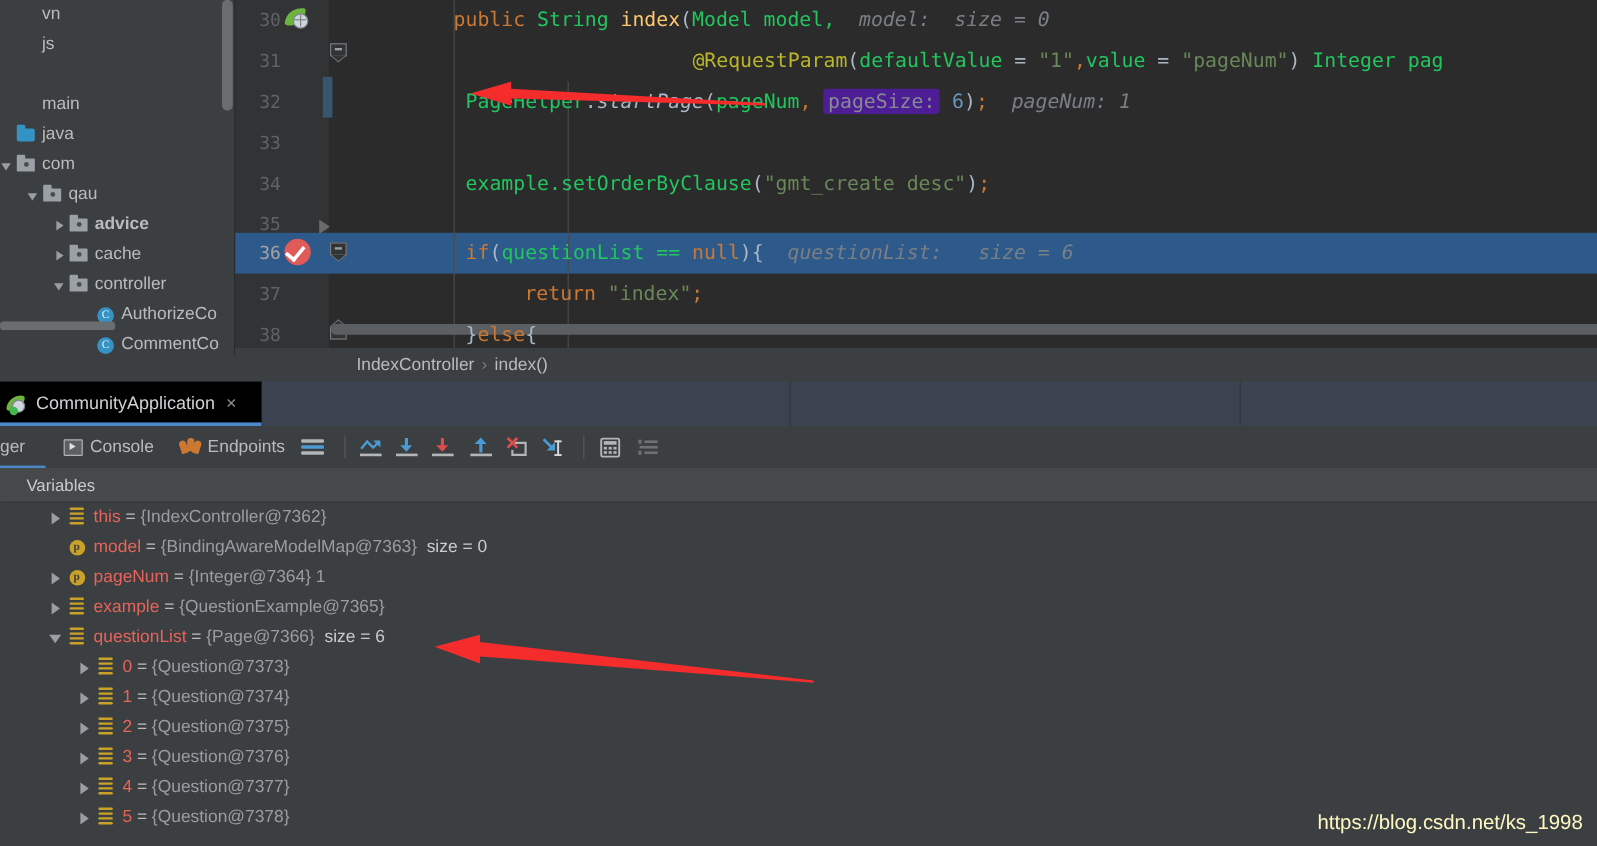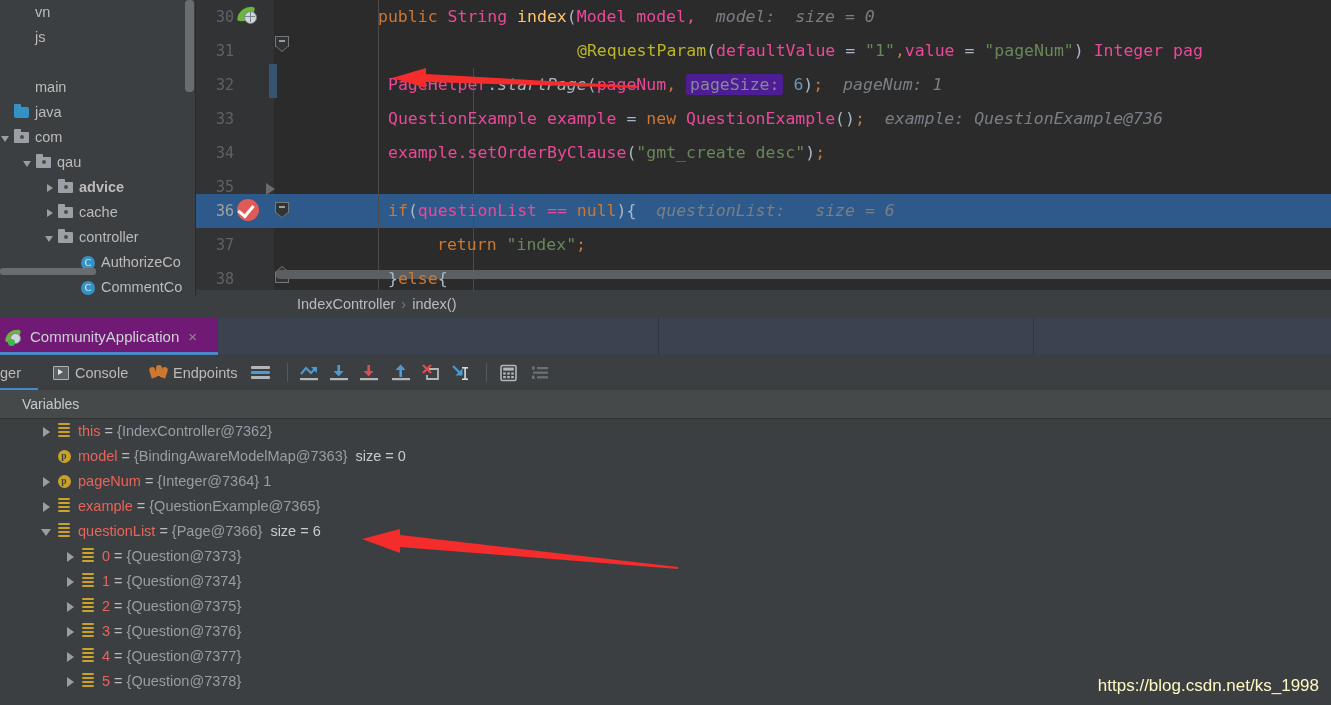--- a/index.html
+++ b/index.html
@@ -42,21 +42,21 @@
   
   #editor{position:absolute;left:196px;top:0;width:1135px;height:290px;background:#2b2b2b;overflow:hidden;}
   #gutter{position:absolute;left:0;top:0;width:78px;height:290px;background:#313335;}
   .lnum{position:absolute;left:0;width:34px;text-align:right;font-family:"DejaVu Sans Mono",monospace;
         font-size:15px;color:#606366;height:34px;line-height:34px;}
   .lnum.cur{color:#a4a3a3;}
   #codearea{position:absolute;left:96px;top:0;right:0;height:290px;}
   .cline{position:absolute;left:0;height:34px;line-height:34px;white-space:pre;
          font-family:"DejaVu Sans Mono",monospace;font-size:16.5px;color:#a9b7c6;}
   .kw{color:#cc7832;}
-  .ty{color:#ec4899;}
+  .ty{color:#22c55e;}
   .mth{color:#ffc66d;}
   .mthi{color:#a9b7c6;font-style:italic;}
   .str{color:#6a8759;}
   .num{color:#6897bb;}
   .ann{color:#bbb529;}
   .fld{color:#9876aa;}
   .hint{color:#7a7f85;font-style:italic;}
   .hintbox{color:#868a91;background:#4c1d95;border-radius:3px;padding:1px 4px;}
   .punc{color:#a9b7c6;}
   .semi{color:#cc7832;}
@@ -95,21 +95,21 @@
   #ed-hscroll{position:absolute;left:80px;top:270px;width:1089px;height:9px;background:#5c5f61;border-radius:4px;}
 
   
   #breadcrumb-bar{position:absolute;left:196px;top:290px;width:1135px;height:28px;background:#3c3f41;}
   #breadcrumb{position:absolute;left:101px;top:0;height:28px;line-height:28px;font-size:14.5px;color:#bbbbbb;white-space:nowrap;}
   #breadcrumb .sep{color:#787b7e;padding:0 6px;}
 
   
   #runtabbar{position:absolute;left:0;top:318px;width:1331px;height:37px;background:#3c4350;}
   #runtab{position:absolute;left:0;top:0;height:37px;display:flex;align-items:center;padding:0 10px 0 6px;
-          box-sizing:border-box;background:#701a75;}
+          box-sizing:border-box;background:#000000;}
   #runtab .tab-underline{position:absolute;left:0;bottom:0;height:3px;width:100%;background:#4a88c7;}
   #runtab-icon{position:relative;width:18px;height:18px;margin-right:6px;flex:0 0 18px;}
   #runtab-icon .leaf{position:absolute;left:0;top:1px;width:14px;height:14px;background:#6cb33f;
         border-radius:12px 2px 12px 2px;transform:rotate(8deg);}
   #runtab-icon .globe{position:absolute;left:4px;top:5px;width:11px;height:11px;border-radius:50%;
         background:#cfd6dc;border:1.2px solid #7d8489;box-sizing:border-box;}
   #runtab-icon .rundot{position:absolute;left:2px;top:11px;width:7px;height:7px;border-radius:50%;background:#3fb950;}
   #runtab-label{font-size:15px;color:#cfd2d4;white-space:nowrap;}
   #runtab-close{margin-left:9px;font-size:15px;color:#8b8f93;line-height:16px;}
   .tabdiv{position:absolute;top:0;width:1px;height:37px;background:#32373f;}
@@ -292,21 +292,20 @@
 
     <div id="ed-hscroll"></div>
 
     <div id="codearea">
       <div class="cline" style="top:0px;left:86px;"><span class="kw">public</span> <span class="ty">String</span> <span class="mth">index</span><span class="punc">(</span><span class="ty">Model</span> <span class="ty">model,</span>  <span class="hint">model:  size = 0</span></div>
 
       <div class="cline" style="top:34px;left:285px;"><span class="ann">@RequestParam</span><span class="punc">(</span><span class="ty">defaultValue</span> <span class="punc">=</span> <span class="str">"1"</span><span class="semi">,</span><span class="ty">value</span> <span class="punc">=</span> <span class="str">"pageNum"</span><span class="punc">)</span> <span class="ty">Integer</span> <span class="ty">pag</span></div>
 
       <div class="cline" style="top:68px;left:96px;"><span class="ty">PageHelper</span><span class="punc">.</span><span class="mthi">startPage</span><span class="punc">(</span><span class="ty">pageNum</span><span class="semi">,</span> <span class="hintbox">pageSize:</span> <span class="num">6</span><span class="punc">)</span><span class="semi">;</span>  <span class="hint">pageNum: 1</span></div>
 
-      <div class="cline" style="top:102px;left:96px;"><span class="ty">QuestionExample</span> <span class="ty">example</span> <span class="punc">=</span> <span class="kw">new</span> <span class="ty">QuestionExample</span><span class="punc">()</span><span class="semi">;</span>  <span class="hint">example: QuestionExample@736</span></div>
 
       <div class="cline" style="top:136px;left:96px;"><span class="ty">example.setOrderByClause</span><span class="punc">(</span><span class="str">"gmt_create desc"</span><span class="punc">)</span><span class="semi">;</span></div>
 
 
       <div class="cline" style="top:194px;left:96px;height:34px;"><span class="kw">if</span><span class="punc">(</span><span class="ty">questionList ==</span> <span class="kw">null</span><span class="punc">){</span>  <span class="hint">questionList:   size = 6</span></div>
 
       <div class="cline" style="top:228px;left:145px;"><span class="kw">return</span> <span class="str">"index"</span><span class="semi">;</span></div>
 
       <div class="cline" style="top:262px;left:96px;"><span class="punc">}</span><span class="kw">else</span><span class="punc">{</span></div>
     </div>

